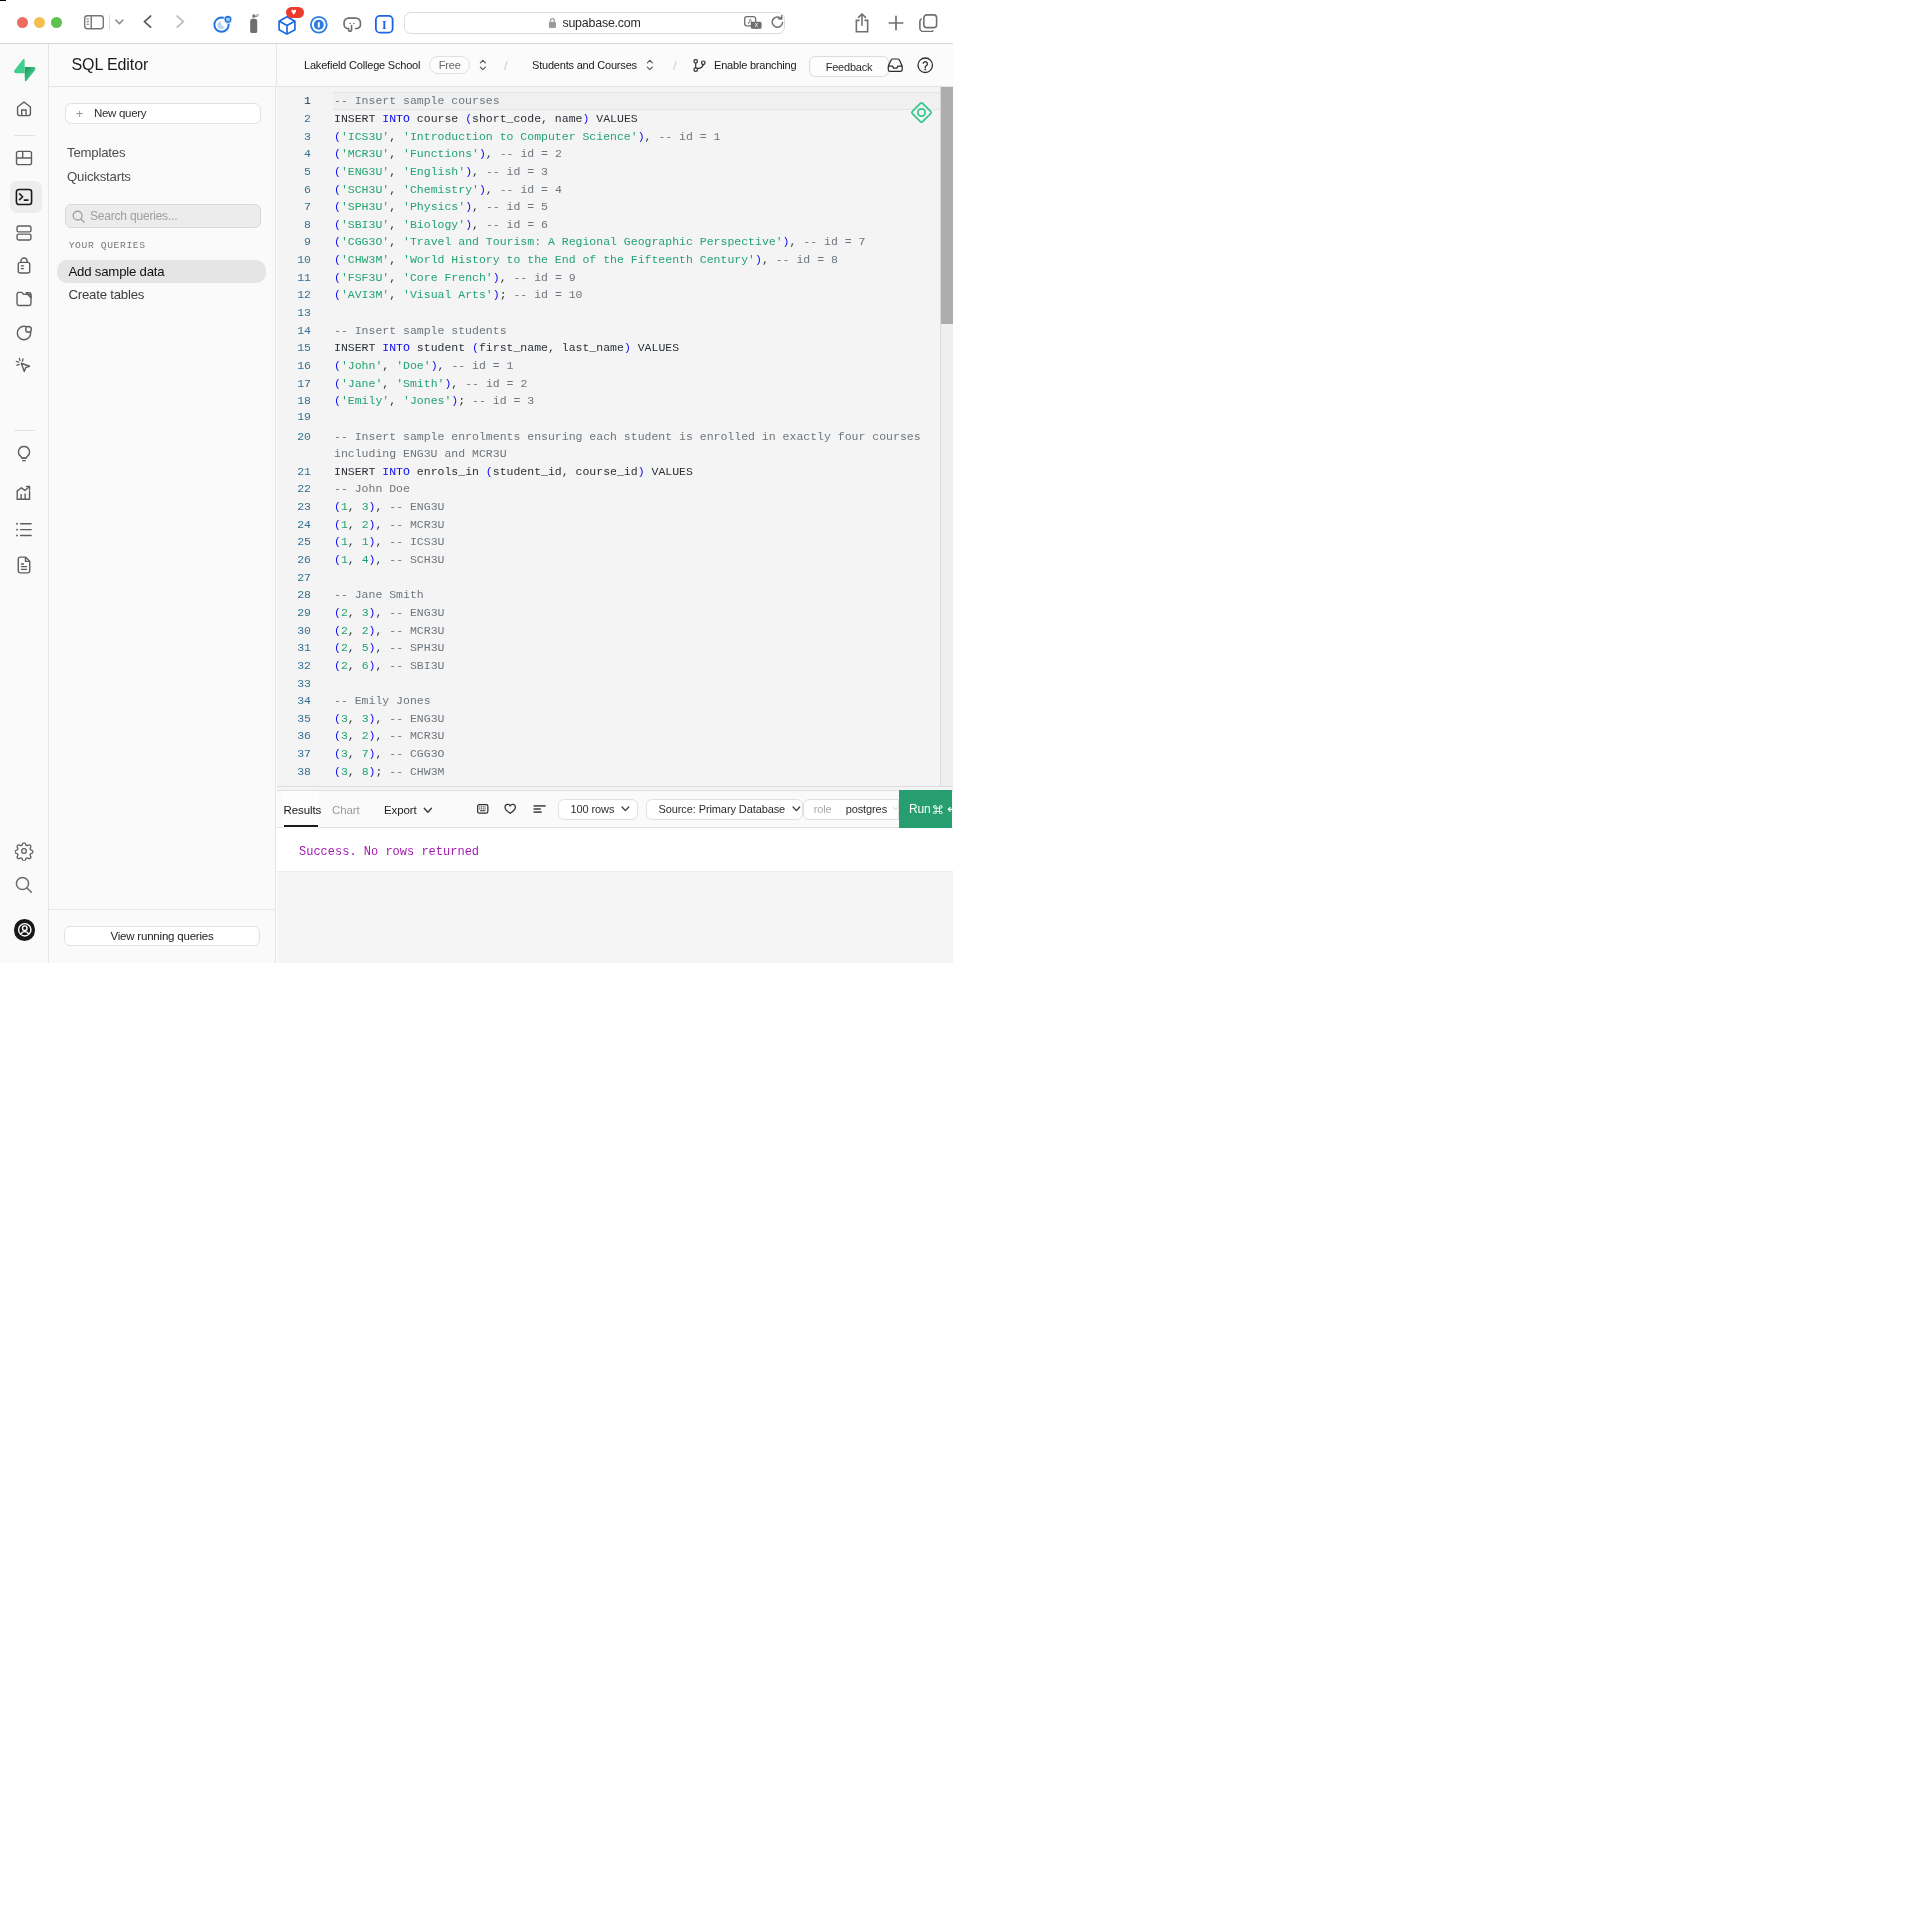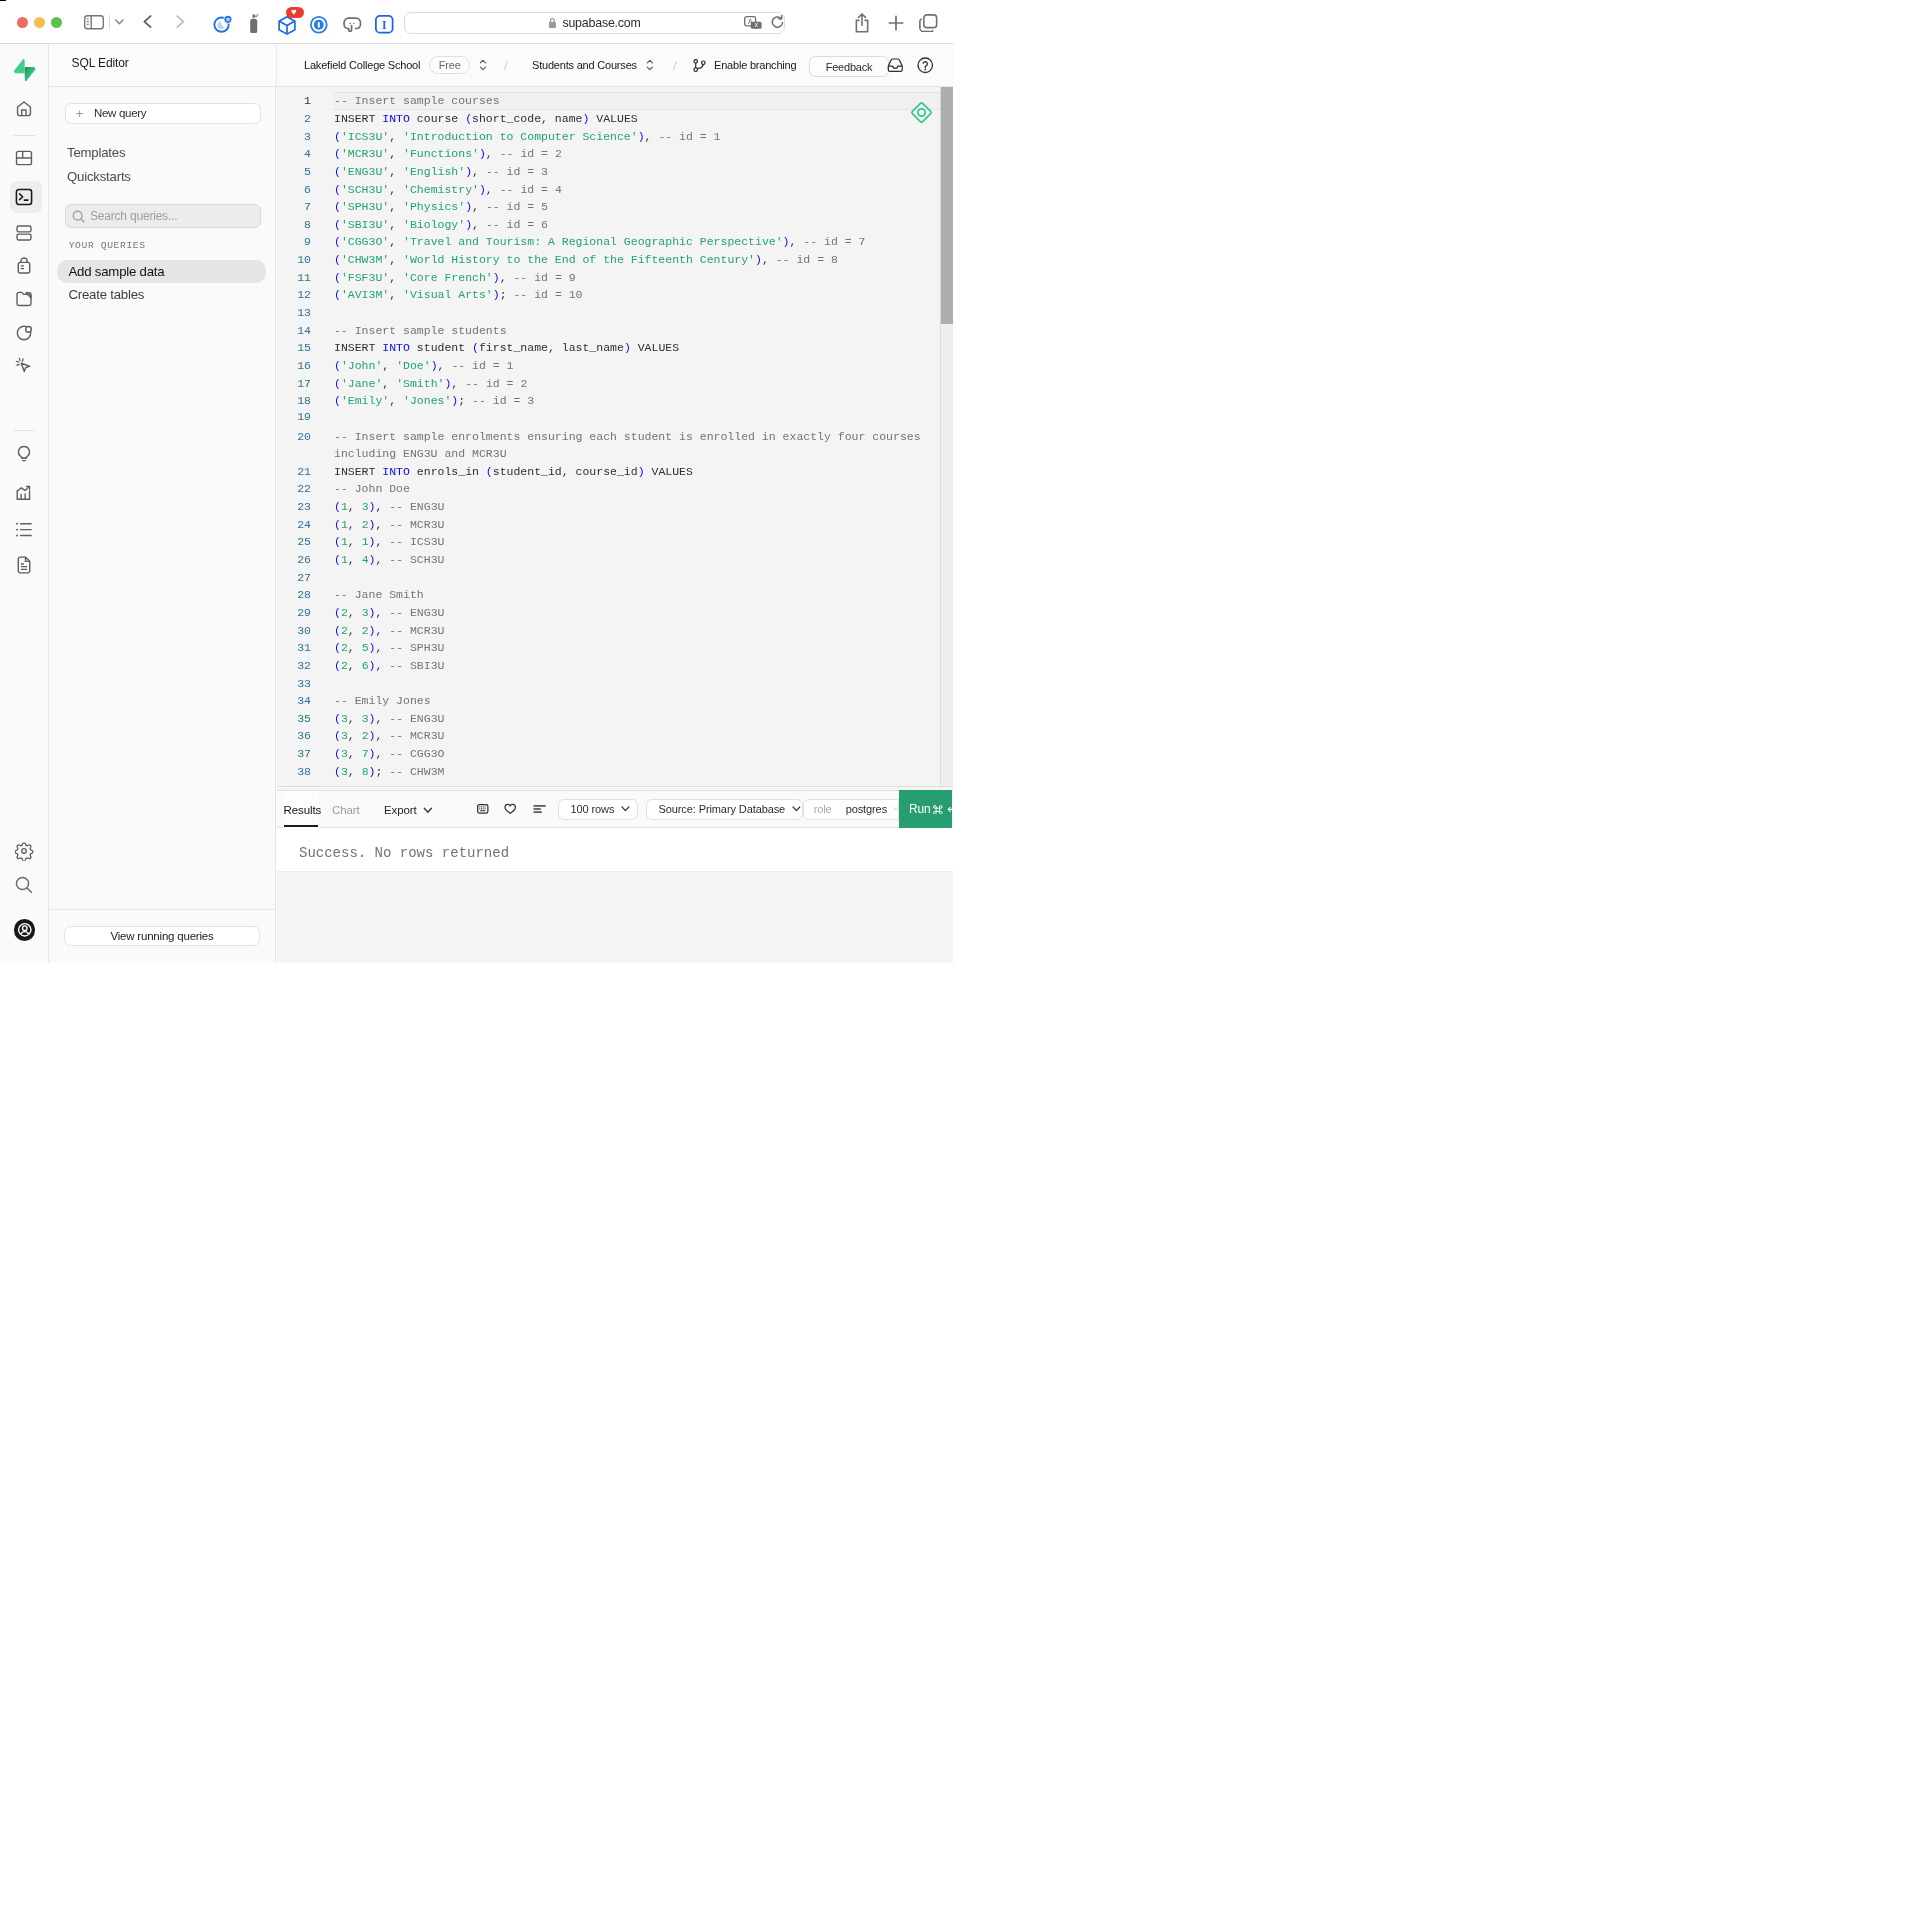--- a/index.html
+++ b/index.html
@@ -8,21 +8,21 @@
 .abs{position:absolute}
 svg{display:block}
 #chrome{position:absolute;left:0;top:0;width:953px;height:44px;background:#fff;border-bottom:0.9px solid #d9d9d9}
 .tl{position:absolute;top:17px;width:11px;height:11px;border-radius:50%}
 #urlbar{position:absolute;left:404px;top:11.5px;width:381px;height:22.5px;border:0.9px solid #dcdcdc;border-radius:7px;background:#fff;color:#2b2b2b;font-size:12.4px;letter-spacing:-0.2px;display:flex;align-items:center;justify-content:center}
 #rail{position:absolute;left:0;top:44px;width:49px;height:920px;background:#fafafa;border-right:0.9px solid #e5e5e5}
 .ric{position:absolute;left:50%;transform:translate(-50%,-50%)}
 #railsel{position:absolute;left:10px;top:137px;width:32px;height:32px;background:#ededed;border-radius:7px}
 .rdiv{position:absolute;left:14px;width:21px;height:0.9px;background:#e2e2e2}
 #apphead{position:absolute;left:49px;top:44px;width:904px;height:43px;background:#fbfbfb;border-bottom:0.9px solid #e4e4e4}
-#sqltitle{position:absolute;left:22.5px;top:11.5px;font-size:12px;color:#1b1b1b;letter-spacing:-0.1px}
+#sqltitle{position:absolute;left:22.5px;top:11.5px;font-size:16px;color:#1b1b1b;letter-spacing:-0.1px}
 #headdiv{position:absolute;left:227px;top:0;width:0.9px;height:42px;background:#e7e7e7}
 .crumb{position:absolute;top:0;height:42px;display:flex;align-items:center;font-size:11px;letter-spacing:-0.2px;color:#19191c}
 .slash{color:#cfcfcf;font-size:13.2px;font-weight:300}
 #freepill{display:inline-block;border:0.9px solid #e0e0e0;border-radius:881px;padding:1.8px 8.8px;font-size:11px;letter-spacing:-0.2px;color:#666;background:#fdfdfd}
 #fbbtn{position:absolute;left:760px;top:12.4px;width:80px;height:21px;border:0.9px solid #dcdcdc;border-radius:6.2px;background:#fdfdfd;font-size:11px;letter-spacing:-0.2px;color:#2d2d2d;display:flex;align-items:center;justify-content:center}
 #sidebar{position:absolute;left:49px;top:87px;width:227px;height:876px;background:#fafafa;border-right:0.9px solid #e5e5e5}
 #newq{position:absolute;left:16px;top:16px;width:196px;height:21px;background:#fff;border:0.9px solid #e2e2e2;border-radius:6.2px;font-size:11.5px;letter-spacing:-0.3px;color:#2f2f2f}
 #newq .plus{position:absolute;left:9.7px;top:1.8px;color:#9a9a9a;font-size:13.2px}
 #newq .lbl{position:absolute;left:28px;top:3.1px}
 .snav{position:absolute;left:18px;font-size:13.2px;letter-spacing:-0.2px;color:#4b4b4b;line-height:16px}
@@ -48,21 +48,21 @@
 i.n{color:#22a372}
 #sbtrack{position:absolute;left:940px;top:87px;width:12.8px;height:699px;background:#efefef;border-left:0.9px solid #dadada}
 #sbthumb{position:absolute;left:941px;top:87px;width:12px;height:237px;background:#adadad}
 #egap{position:absolute;left:277px;top:786px;width:676px;height:4.2px;background:#f4f4f4;border-top:0.9px solid #dedede}
 #rbar{position:absolute;left:277px;top:790px;width:676px;height:38px;background:#fafafa;border-top:0.9px solid #e0e0e0;border-bottom:0.9px solid #e2e2e2}
 #rtab{position:absolute;left:5.7px;top:0;width:36px;height:37px;background:#fdfdfd}
 .rbi{position:absolute;top:0;height:37px;display:flex;align-items:center;font-size:11.5px;letter-spacing:-0.1px}
 .btn{position:absolute;top:7.5px;height:21px;border:0.9px solid #e0e0e0;border-radius:6.2px;background:#fff;display:flex;align-items:center;font-size:11px;letter-spacing:-0.1px;color:#2d2d2d;white-space:nowrap}
 #run{position:absolute;left:899px;top:790px;width:53px;height:38px;background:#279e6f;color:#fff;font-size:12.8px}
 #rwhite{position:absolute;left:277px;top:828px;width:676px;height:43px;background:#fff}
-#success{position:absolute;left:22px;top:17px;font-family:"Liberation Mono",monospace;font-size:14px;color:#737373}
+#success{position:absolute;left:22px;top:17px;font-family:"Liberation Mono",monospace;font-size:12px;color:#a21caf}
 #rgray{position:absolute;left:277px;top:871px;width:676px;height:92px;background:#f5f5f5;border-top:0.9px solid #ececec}
 </style></head>
 <body>
 <div id="page">
   <div id="chrome">
 <div class="abs" style="left:0;top:0;width:6px;height:1.1px;background:#000"></div>
 <div class="tl" style="left:17px;background:#ee6b5f"></div>
 <div class="tl" style="left:34px;background:#f5bf4f"></div>
 <div class="tl" style="left:51px;background:#5bc24c"></div>
 <div class="abs" style="left:84px;top:15px">

